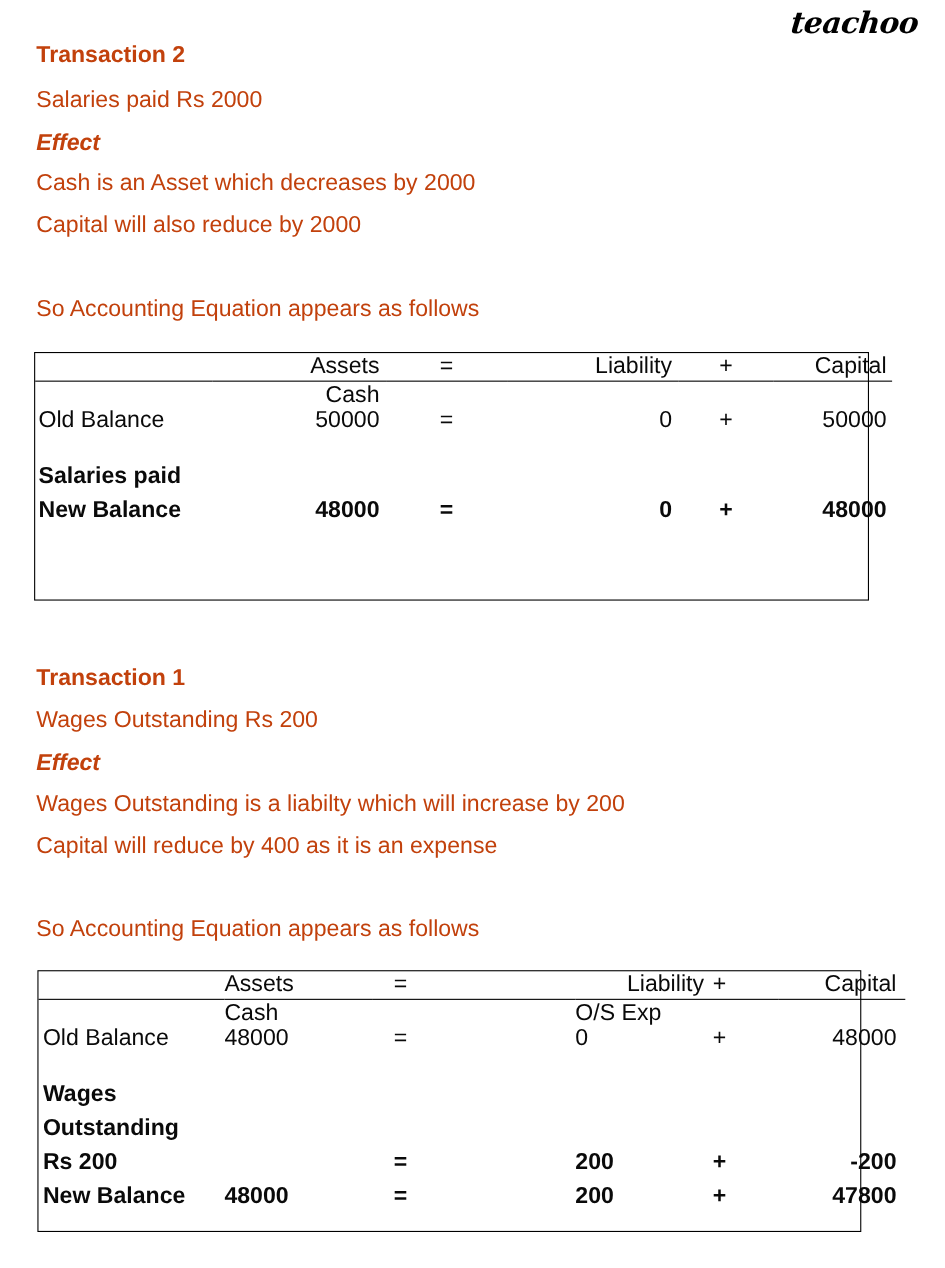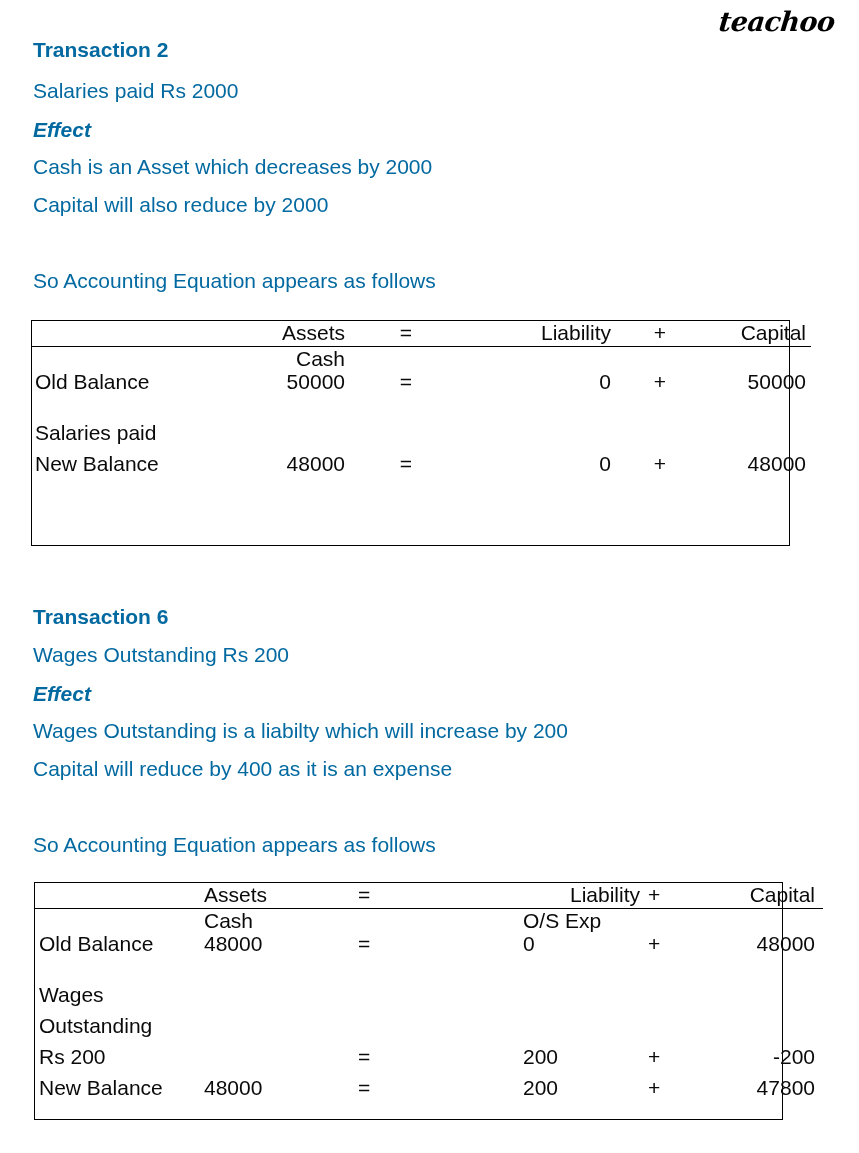--- a/index.html
+++ b/index.html
@@ -38,21 +38,21 @@
     transform: skewX(-6deg);
   }
 
   
   .txt {
     position: absolute;
     left: 33px;
     font-size: 21px;
     line-height: 24px;
     white-space: nowrap;
-    color: #0369a1;
+    color: #c2410c;
   }
   .txt.bold   { font-weight: bold; }
   .txt.bolditalic { font-weight: bold; font-style: italic; }
 
   
   .eqtable {
     position: absolute;
     border: 1.6px solid #000;
     border-collapse: collapse;
     box-sizing: border-box;
@@ -68,21 +68,21 @@
     padding: 0;
     vertical-align: top;
     white-space: nowrap;
     color: #0a0a0a;
   }
   .eqtable tr.headrow td {
     border-bottom: 1.6px solid #000;
     padding-bottom: 2px;
   }
   .eqtable tr.spacer td { height: 28px; }
-  .eqtable tr.tight td  { height: 31px; }
+  .eqtable tr.tight td  { height: 31px; font-weight: bold; }
 
   
   #table-1 {
     left: 31px;
     top: 320px;
     width: 759px;
     height: 226px;
   }
   #table-1 .c-label { width: 158px; text-align: left;  padding-left: 3px; }
   #table-1 .c-asset { width: 152px; text-align: right; padding-right: 6px; }
@@ -175,21 +175,21 @@
           <td class="c-asset">48000</td>
           <td class="c-eq">=</td>
           <td class="c-liab">0</td>
           <td class="c-plus">+</td>
           <td class="c-cap">48000</td>
         </tr>
       </tbody>
     </table>
   </div>
 
-  <div class="txt bold" style="top:605px;">Transaction 6</div>
+  <div class="txt bold" style="top:605px;">Transaction 1</div>
   <div class="txt" style="top:643px;">Wages Outstanding Rs 200</div>
   <div class="txt bolditalic" style="top:682px;">Effect</div>
   <div class="txt" style="top:719px;">Wages Outstanding is a liabilty which will increase by 200</div>
   <div class="txt" style="top:757px;">Capital will reduce by 400 as it is an expense</div>
   <div class="txt" style="top:833px;">So Accounting Equation appears as follows</div>
 
   <div class="eqtable" id="table-2">
     <table>
       <tbody>
         <tr class="headrow">

